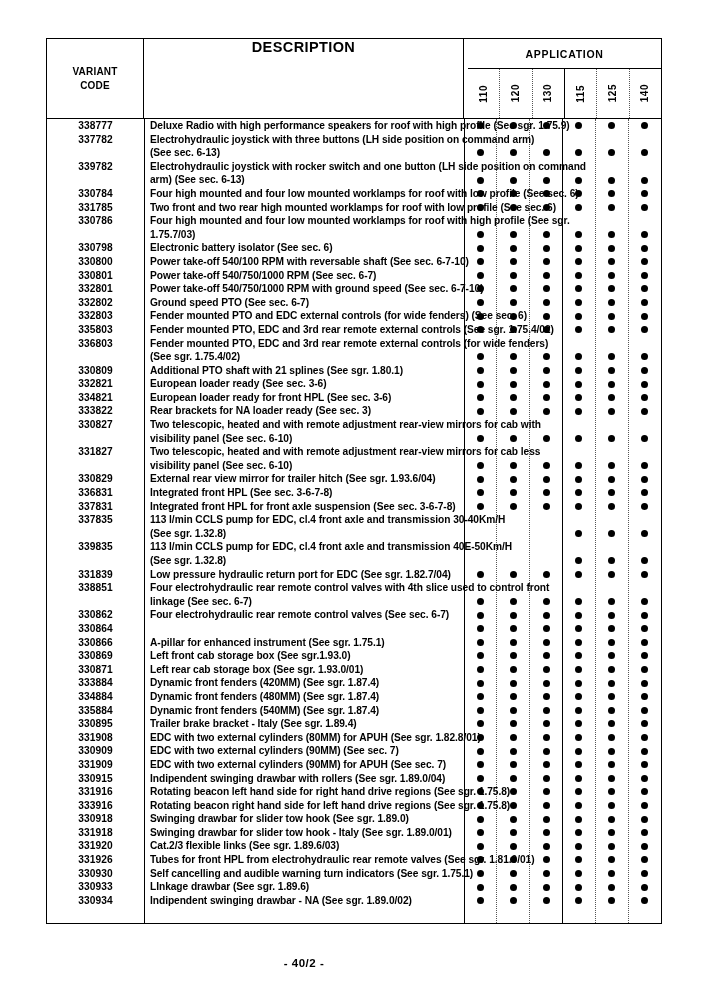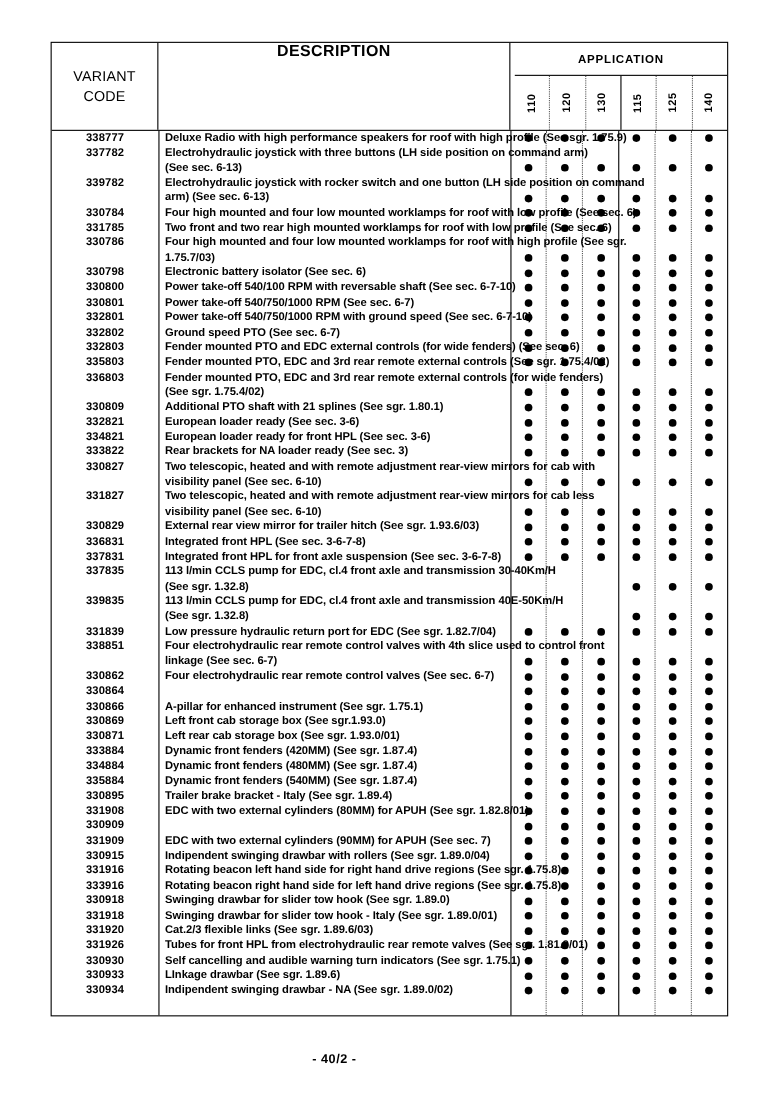--- a/index.html
+++ b/index.html
@@ -49,22 +49,22 @@
     width: 97px;
     height: 100%;
     border-right: 1.4px solid #000;
     box-sizing: border-box;
     display: flex;
     align-items: center;
     justify-content: center;
   }
   .th-variant-label {
     text-align: center;
-    font-size: 13px;
-    font-weight: normal;
+    font-size: 10px;
+    font-weight: bold;
     line-height: 1.35;
     letter-spacing: 0.2px;
   }
   .th-desc {
     position: absolute;
     left: 97px;
     top: 0;
     width: 320px;
     height: 100%;
     border-right: 1.4px solid #000;
@@ -953,21 +953,21 @@
                 </div>
                 <div class="dotcell">
                   <span class="dot"></span>
                 </div>
               </div>
             </div>
           </div>
           <div class="row">
             <div class="row-line">
               <div class="cell-code">330829</div>
-              <div class="cell-desc">External rear view mirror for trailer hitch (See sgr. 1.93.6/03)</div>
+              <div class="cell-desc">External rear view mirror for trailer hitch (See sgr. 1.93.6/04)</div>
               <div class="cell-dots">
                 <div class="dotcell">
                   <span class="dot"></span>
                 </div>
                 <div class="dotcell">
                   <span class="dot"></span>
                 </div>
                 <div class="dotcell">
                   <span class="dot"></span>
                 </div>
@@ -1466,20 +1466,21 @@
                 </div>
                 <div class="dotcell">
                   <span class="dot"></span>
                 </div>
               </div>
             </div>
           </div>
           <div class="row">
             <div class="row-line">
               <div class="cell-code">330909</div>
+              <div class="cell-desc">EDC with two external cylinders (90MM) (See sec. 7)</div>
               <div class="cell-dots">
                 <div class="dotcell">
                   <span class="dot"></span>
                 </div>
                 <div class="dotcell">
                   <span class="dot"></span>
                 </div>
                 <div class="dotcell">
                   <span class="dot"></span>
                 </div>

